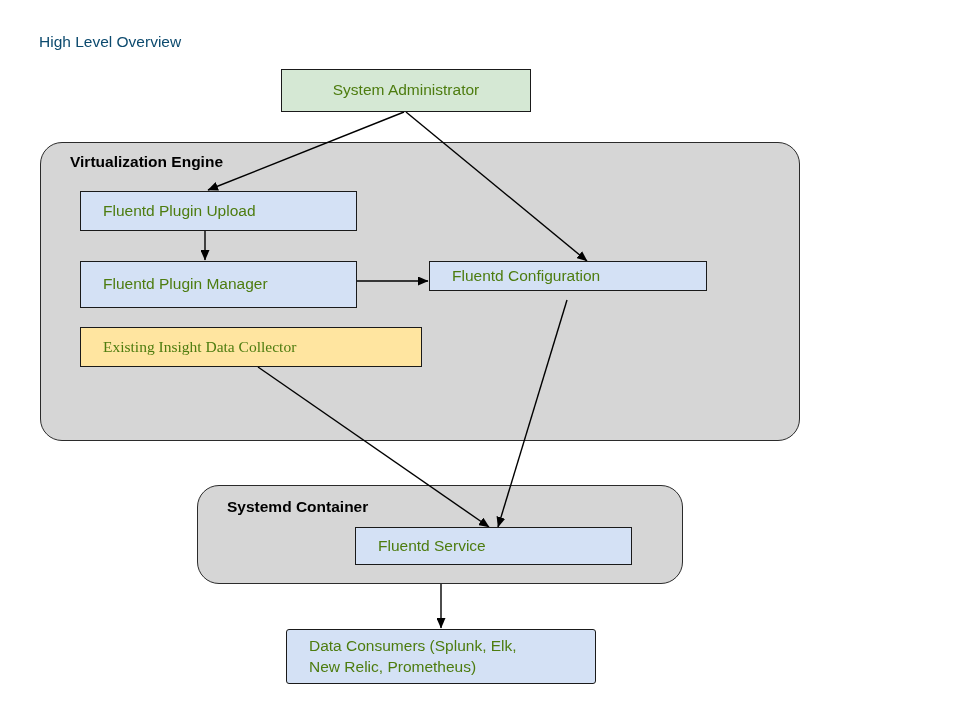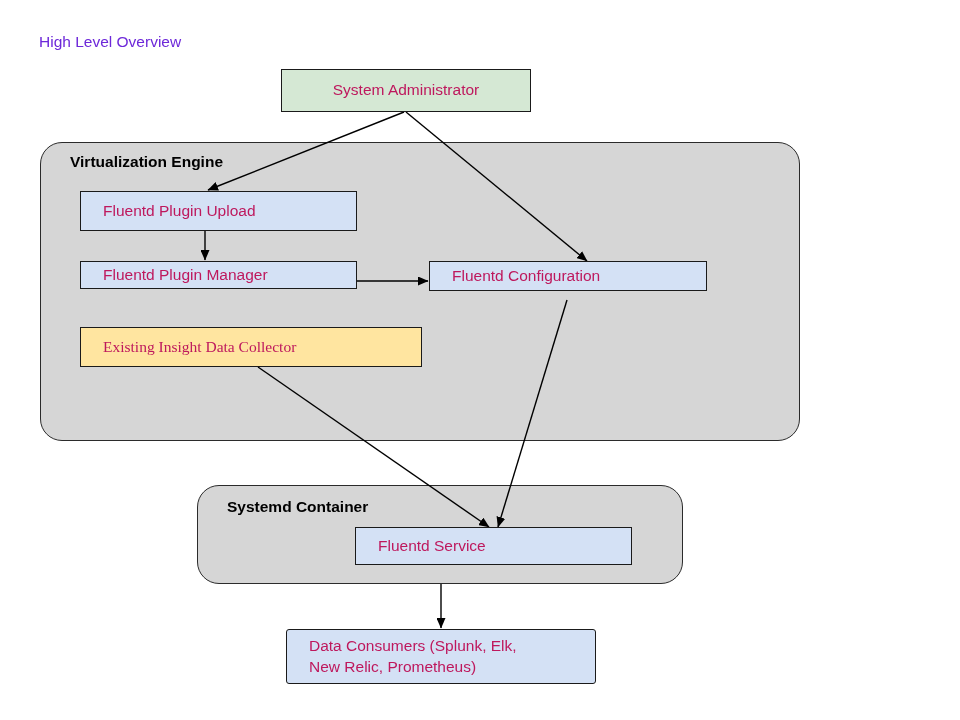--- a/index.html
+++ b/index.html
@@ -27,21 +27,21 @@
     width: 960px;
     height: 720px;
     pointer-events: none;
   }
   .node {
     position: absolute;
     box-sizing: border-box;
     border: 1.4px solid #1a1a1a;
     font-size: 15.5px;
     line-height: 1.32;
-    color: #be185d;
+    color: #4d7c0f;
     display: flex;
     align-items: center;
     white-space: pre-line;
   }
   .group {
     position: absolute;
     box-sizing: border-box;
     background: #d6d6d6;
     border: 1.4px solid #2b2b2b;
     border-radius: 22px;
@@ -49,21 +49,21 @@
   .group-label {
     position: absolute;
     font-size: 15.5px;
     color: #000000;
     white-space: nowrap;
     font-weight: bold;
   }
   .title {
     position: absolute;
     font-size: 15.5px;
-    color: #6d28d9;
+    color: #0c4a6e;
     white-space: nowrap;
   }
   .fill-green  { background: #d5e8d4; }
   .fill-blue   { background: #d4e1f5; }
   .fill-yellow { background: #ffe5a0; font-family: Liberation Serif, serif; }
   .align-center { justify-content: center; text-align: center; }
   .align-left   { justify-content: flex-start; text-align: left; padding-left: 22px; }
   .rounded { border-radius: 3px; }
 </style>
 </head>
@@ -98,21 +98,21 @@
 
     <line x1="258" y1="367" x2="489" y2="527" stroke="#000000" stroke-width="1.4" marker-end="url(#arrowhead)"></line>
 
     <line x1="441" y1="584" x2="441" y2="628" stroke="#000000" stroke-width="1.4" marker-end="url(#arrowhead)"></line>
   </svg>
 
   <div class="node fill-green align-center" style="left:281px; top:69px; width:250px; height:43px;">System Administrator</div>
 
   <div class="node fill-blue align-left" style="left:80px; top:191px; width:277px; height:40px;">Fluentd Plugin Upload</div>
 
-  <div class="node fill-blue align-left" style="left:80px; top:261px; width:277px; height:28px;">Fluentd Plugin Manager</div>
+  <div class="node fill-blue align-left" style="left:80px; top:261px; width:277px; height:47px;">Fluentd Plugin Manager</div>
 
   <div class="node fill-blue align-left" style="left:429px; top:261px; width:278px; height:30px;">Fluentd Configuration</div>
 
   <div class="node fill-yellow align-left" style="left:80px; top:327px; width:342px; height:40px;">Existing Insight Data Collector</div>
 
   <div class="node fill-blue align-left" style="left:355px; top:527px; width:277px; height:38px;">Fluentd Service</div>
 
   <div class="node fill-blue align-left rounded" style="left:286px; top:629px; width:310px; height:55px;">Data Consumers (Splunk, Elk,
 New Relic, Prometheus)</div>
 

